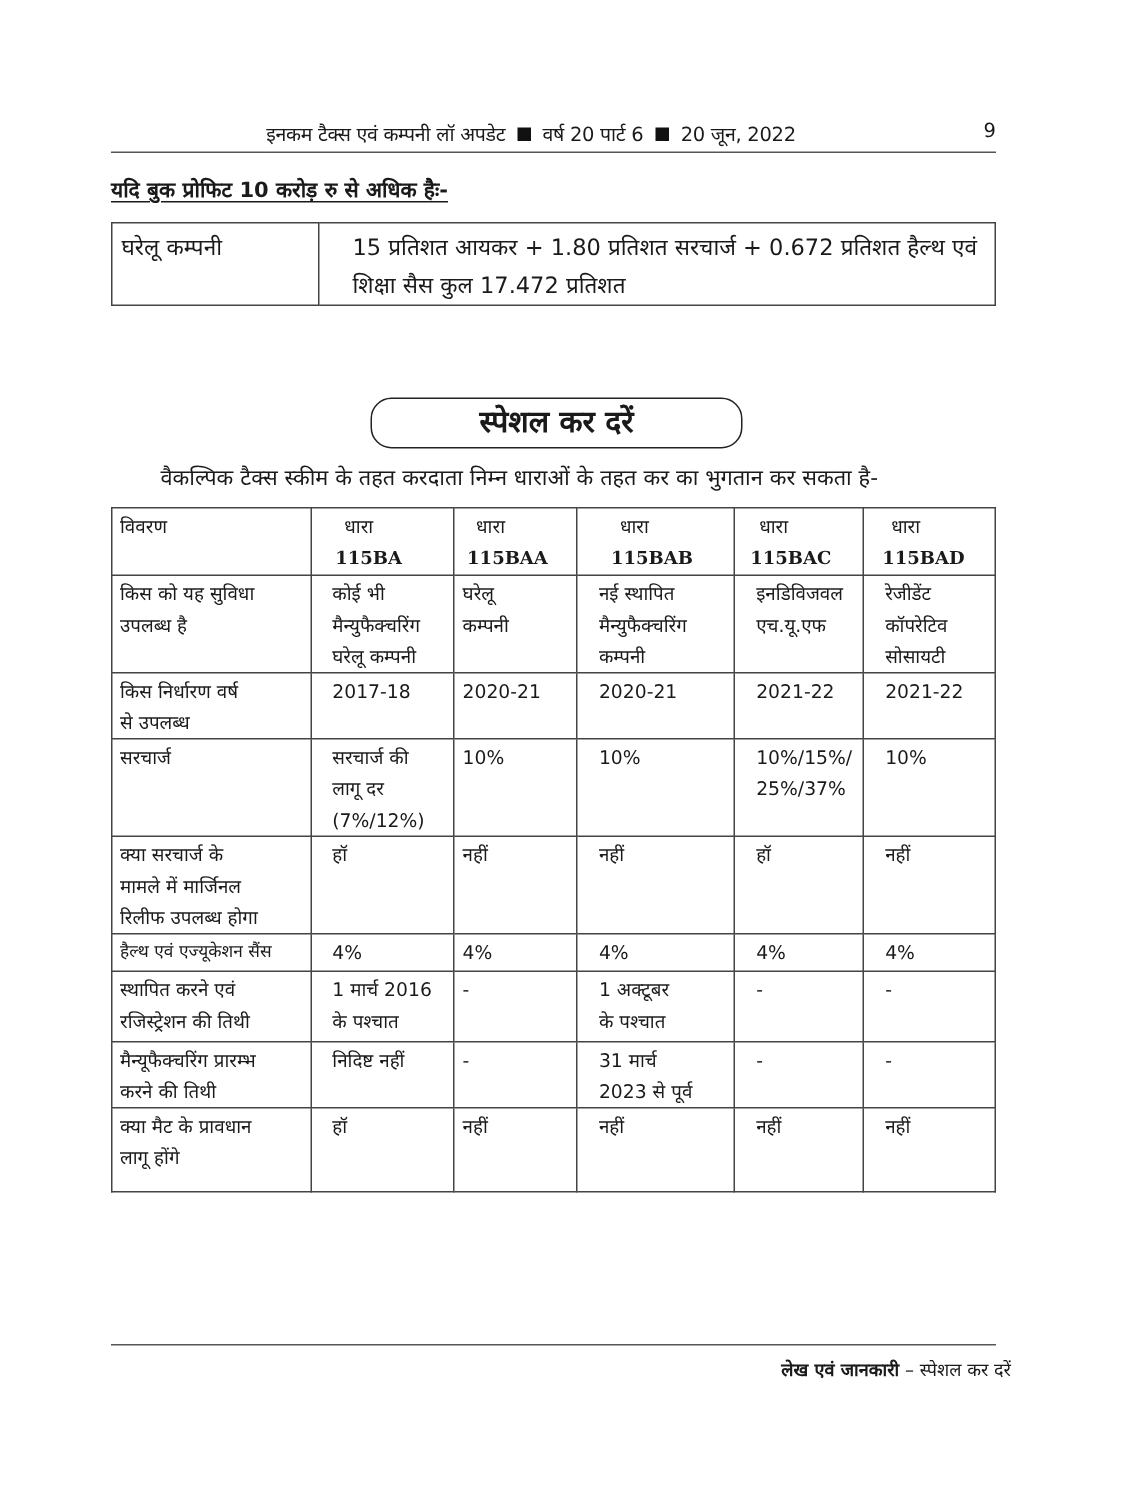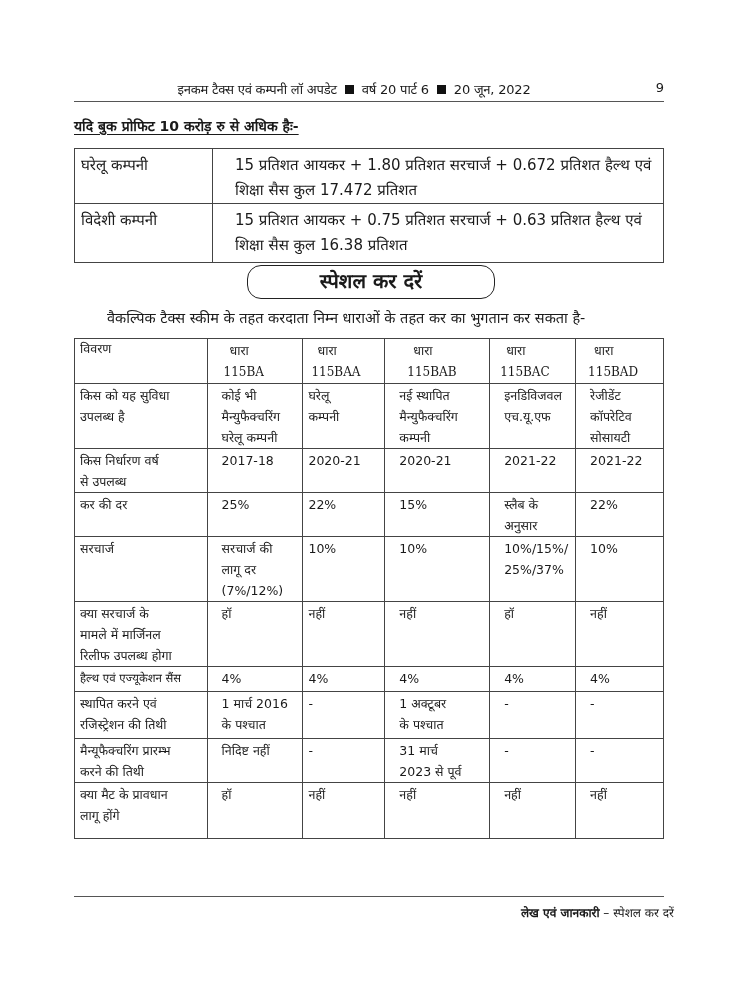--- a/index.html
+++ b/index.html
@@ -42,28 +42,28 @@
 
   .intro {
     position: absolute; left: 90px; top: 307px; width: 590px;
     font-size: 14.5px;
     margin-left: 17px;
   }
 
   .main-table { left: 74px; top: 338px; width: 590px; }
   .main-table td { padding: 1px 5px 0 5px; font-size: 12.5px; line-height: 21px; }
   .main-table tr.hdr td { font-weight: normal; }
-  .main-table .w0 { width: 133px; font-family: Liberation Mono, monospace; }
+  .main-table .w0 { width: 133px; }
   .main-table .w1 { width: 96px; }
   .main-table .w2 { width: 82px; }
   .main-table .w3 { width: 105px; }
   .main-table .w4 { width: 86px; }
   .main-table .w5 { width: 88px; }
   .main-table td.sec { text-align: left; padding-left: 16px; }
-  .main-table td.sec .code { font-family: "DejaVu Serif", "Liberation Serif", serif; font-weight: normal; font-size: 12px; }
+  .main-table td.sec .code { font-family: "DejaVu Serif", "Liberation Serif", serif; font-weight: bold; font-size: 12px; }
   .main-table td.sec .kw { display: block; padding-left: 6px; }
   .main-table td.pad { padding-left: 14px; margin-left: 16px; }
   .ml { white-space: pre-line; }
 
   .footer-rule { position: absolute; left: 74px; top: 896px; width: 590px; border-top: 1.5px solid #555; }
   .footer {
     position: absolute; right: 76px; top: 904px; font-size: 12px;
   }
   .footer .bold { font-weight: bold; }
 </style>
@@ -81,24 +81,20 @@
   <div class="page-no">9</div>
 </div>
 
 <div class="section-heading">यदि बुक प्रोफिट 10 करोड़ रु से अधिक हैः-</div>
 
 <table class="top-table">
   <tbody>
       <tr>
     <td class="c1">घरेलू कम्पनी</td>
     <td class="c2">15 प्रतिशत आयकर + 1.80 प्रतिशत सरचार्ज + 0.672 प्रतिशत हैल्थ एवं शिक्षा सैस कुल 17.472 प्रतिशत</td>
-  </tr>
-  <tr>
-    <td class="c1">विदेशी कम्पनी</td>
-    <td class="c2">15 प्रतिशत आयकर + 0.75 प्रतिशत सरचार्ज + 0.63 प्रतिशत हैल्थ एवं शिक्षा सैस कुल 16.38 प्रतिशत</td>
   </tr>
 </tbody>
   </table>
 
 <div class="pill">स्पेशल कर दरें</div>
 
 <div class="intro">वैकल्पिक टैक्स स्कीम के तहत करदाता निम्न धाराओं के तहत कर का भुगतान कर सकता है-</div>
 
 <table class="main-table">
   <tbody>
@@ -132,29 +128,20 @@
   <tr style="height:44px">
     <td class="ml">किस निर्धारण वर्ष
 से उपलब्ध</td>
     <td class="ml pad">2017-18</td>
     <td class="ml">2020-21</td>
     <td class="ml pad">2020-21</td>
     <td class="ml pad">2021-22</td>
     <td class="ml pad">2021-22</td>
   </tr>
 
-  <tr style="height:44px">
-    <td class="ml">कर की दर</td>
-    <td class="ml pad">25%</td>
-    <td class="ml">22%</td>
-    <td class="ml pad">15%</td>
-    <td class="ml pad">स्लैब के
-अनुसार</td>
-    <td class="ml pad">22%</td>
-  </tr>
 
   <tr style="height:64px">
     <td class="ml">सरचार्ज</td>
     <td class="ml pad">सरचार्ज की
 लागू दर
 (7%/12%)</td>
     <td class="ml">10%</td>
     <td class="ml pad">10%</td>
     <td class="ml pad">10%/15%/
 25%/37%</td>

